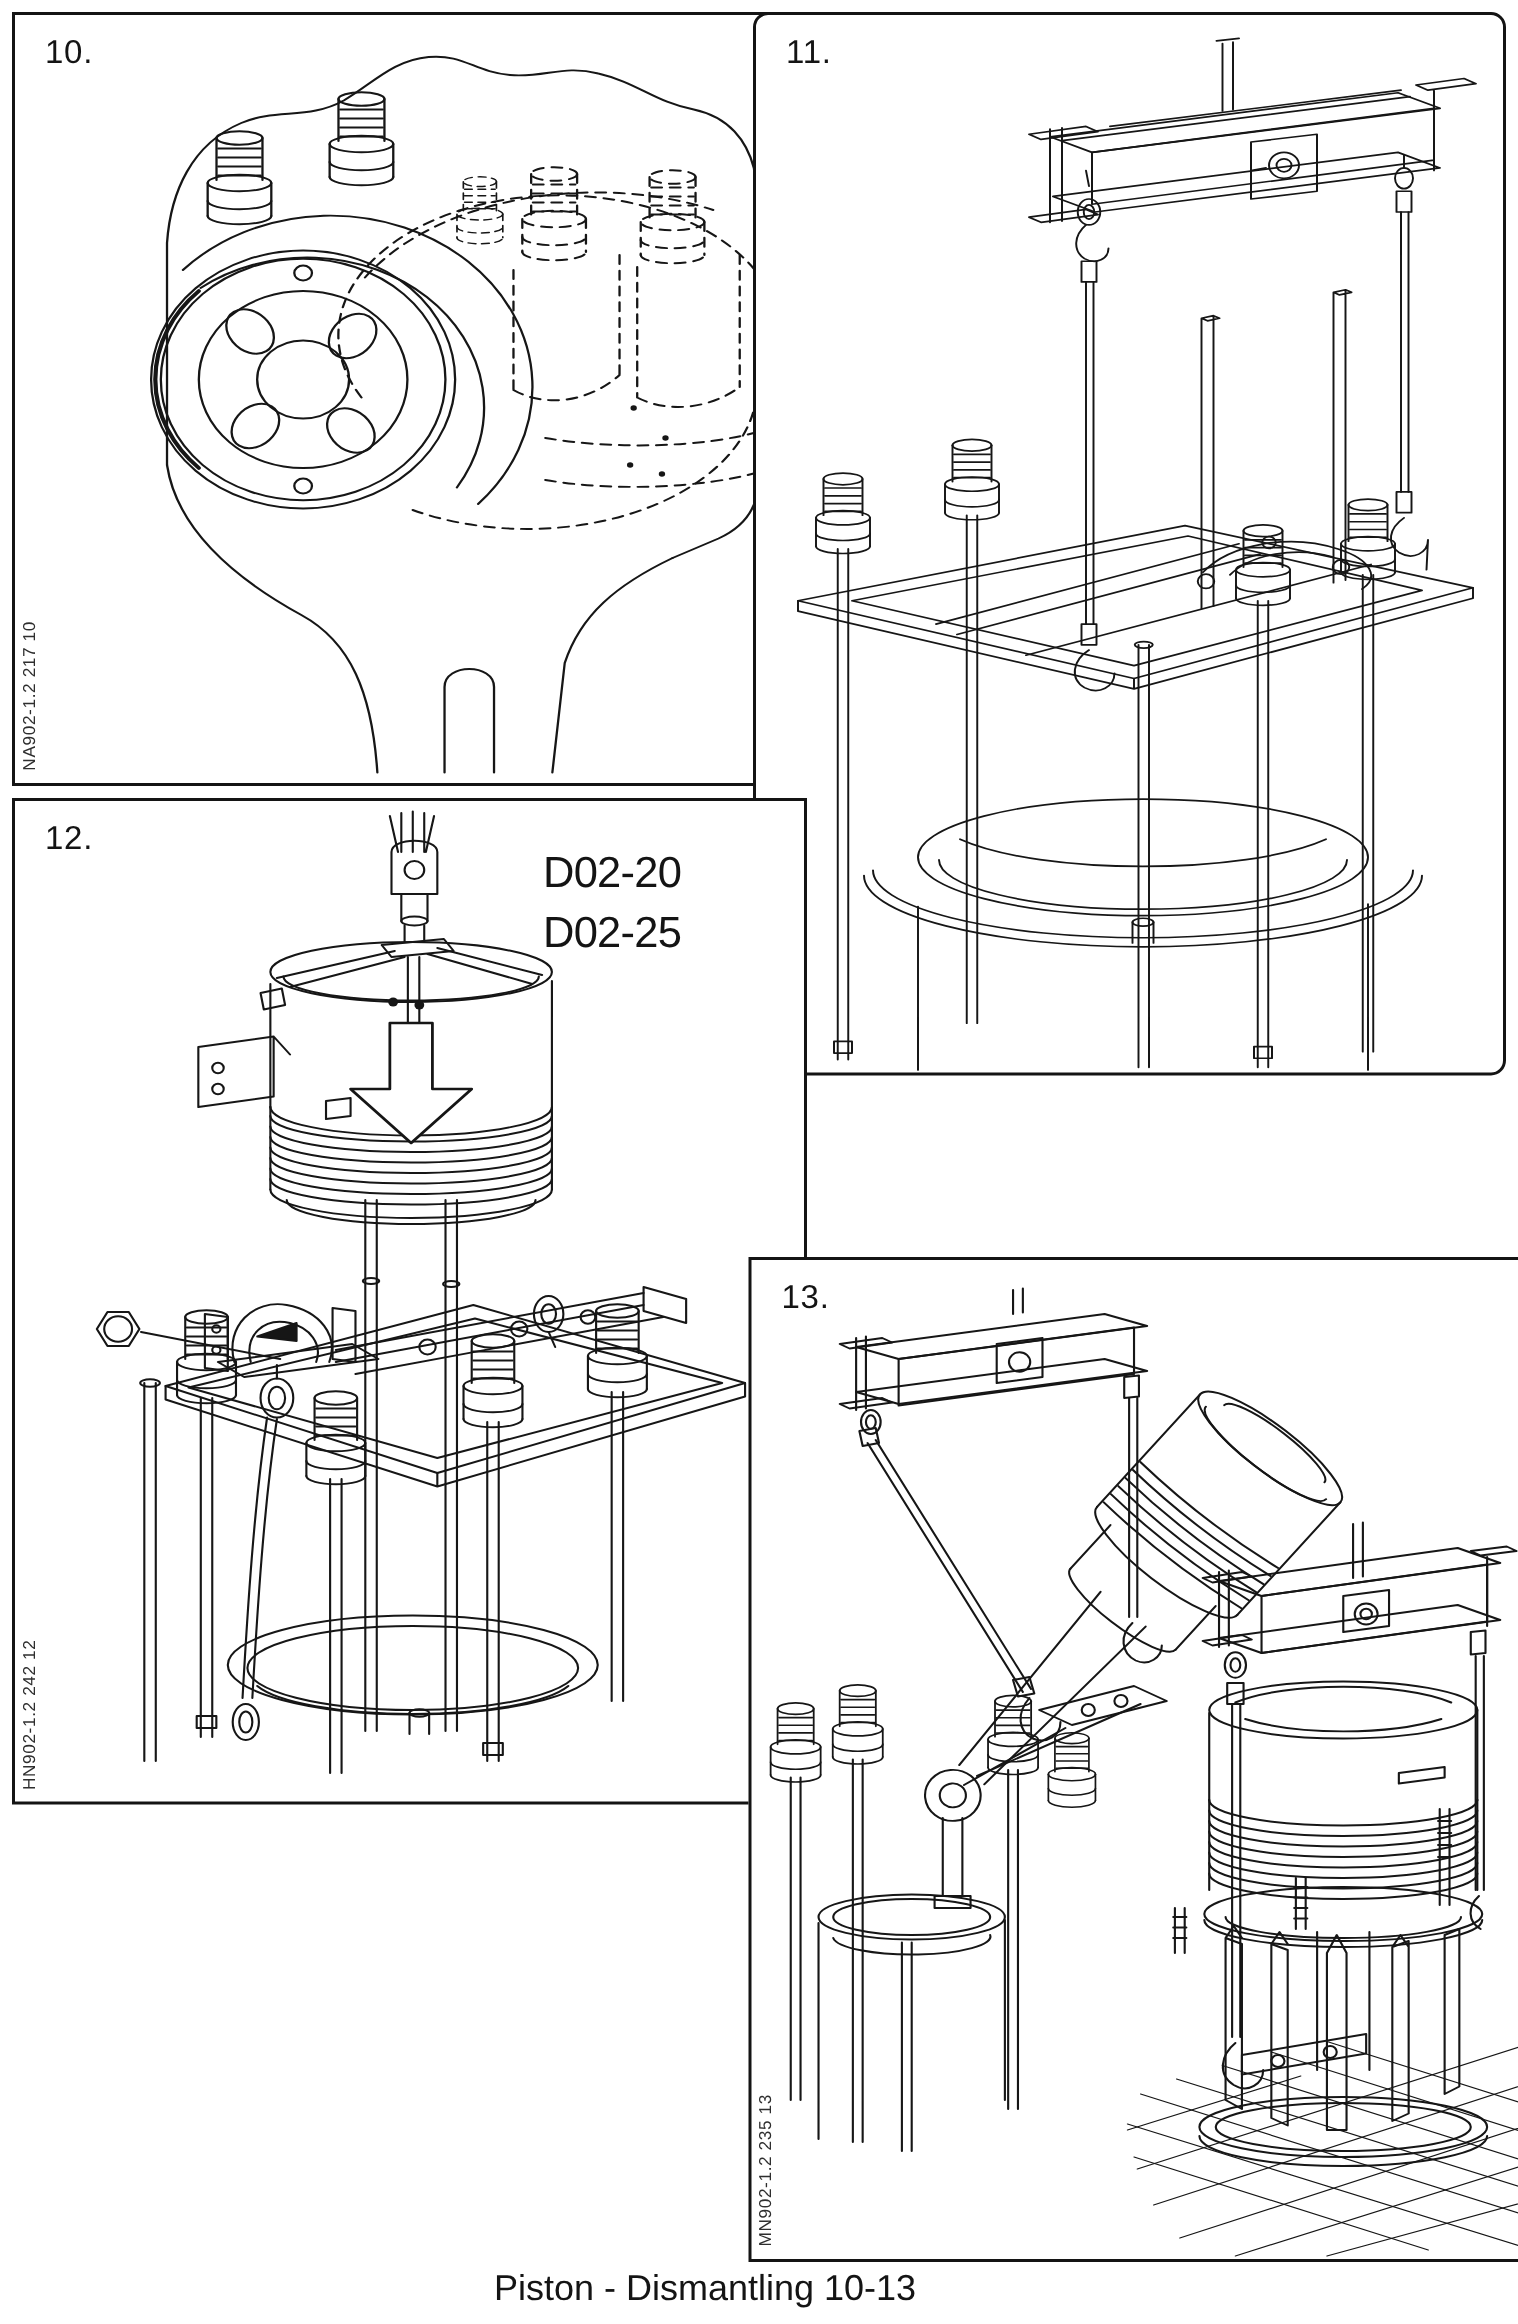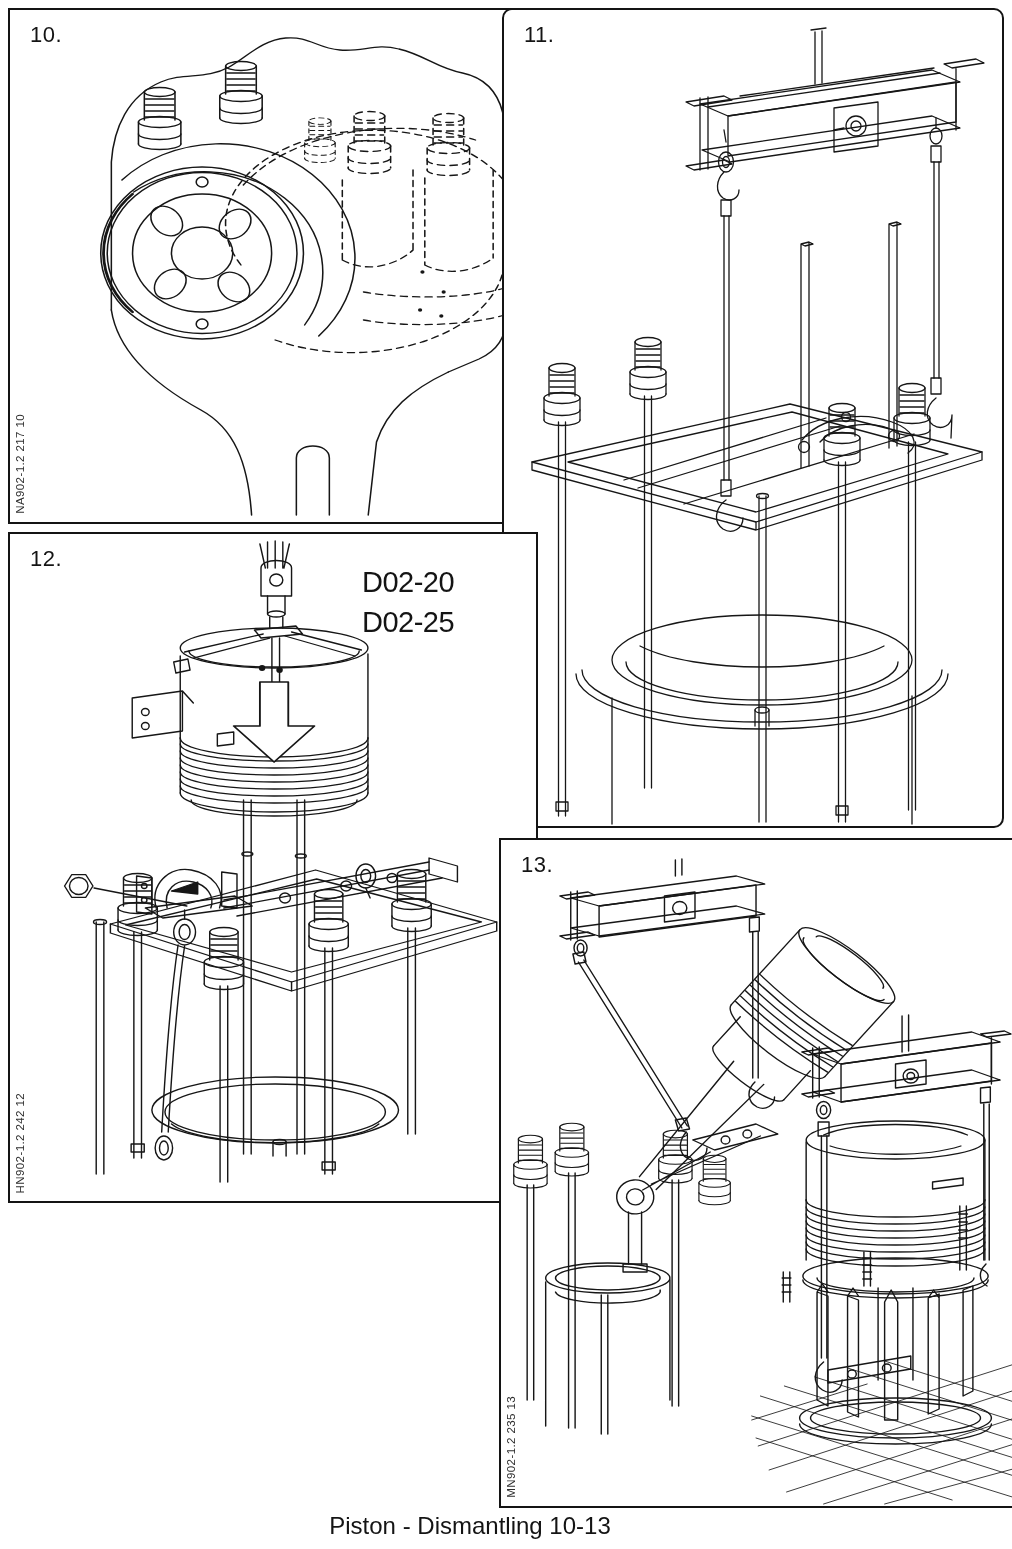--- a/index.html
+++ b/index.html
@@ -1,20 +1,20 @@
 <!DOCTYPE html>
 <html><head>
 <meta charset="utf-8">
 <style>
   html,body { margin:0; padding:0; background:#ffffff; }
   body { width:1012px; height:1549px; font-family:"Liberation Sans","DejaVu Sans",sans-serif; }
   .page { position:relative; width:1012px; height:1549px; background:#fff; overflow:hidden; }
   .panel { position:absolute; border:2px solid #141414; background:#fff; box-sizing:border-box; }
   #panel-10 { left:8px;   top:8px;   width:572px; height:516px; }
-  #panel-11 { left:502px; top:8px;   width:502px; height:820px;border-radius:10px; }
+  #panel-11 { left:502px; top:8px;   width:502px; height:709px;border-radius:10px; }
   #panel-12 { left:8px;   top:532px; width:530px; height:671px; }
   #panel-13 { left:499px; top:838px; width:550px; height:670px; }
   .fig { position:absolute; left:0; top:0; width:100%; height:100%; }
   .panel-num { position:absolute; top:12px; left:20px; font-size:22px; color:#141414; letter-spacing:.5px; }
   .fig-code { position:absolute; left:4px; bottom:8px; writing-mode:vertical-rl; transform:rotate(180deg);
               font-size:11.5px; color:#2e2e2e; letter-spacing:.4px; white-space:nowrap; }
   .tool-refs { position:absolute; left:352px; top:28px; color:#141414; }
   .tool-refs div { font-size:29px; line-height:40px; letter-spacing:-.5px; }
   .caption { position:absolute; top:1512px; left:0; width:940px; text-align:center; font-size:24px; color:#141414; }
 </style>

